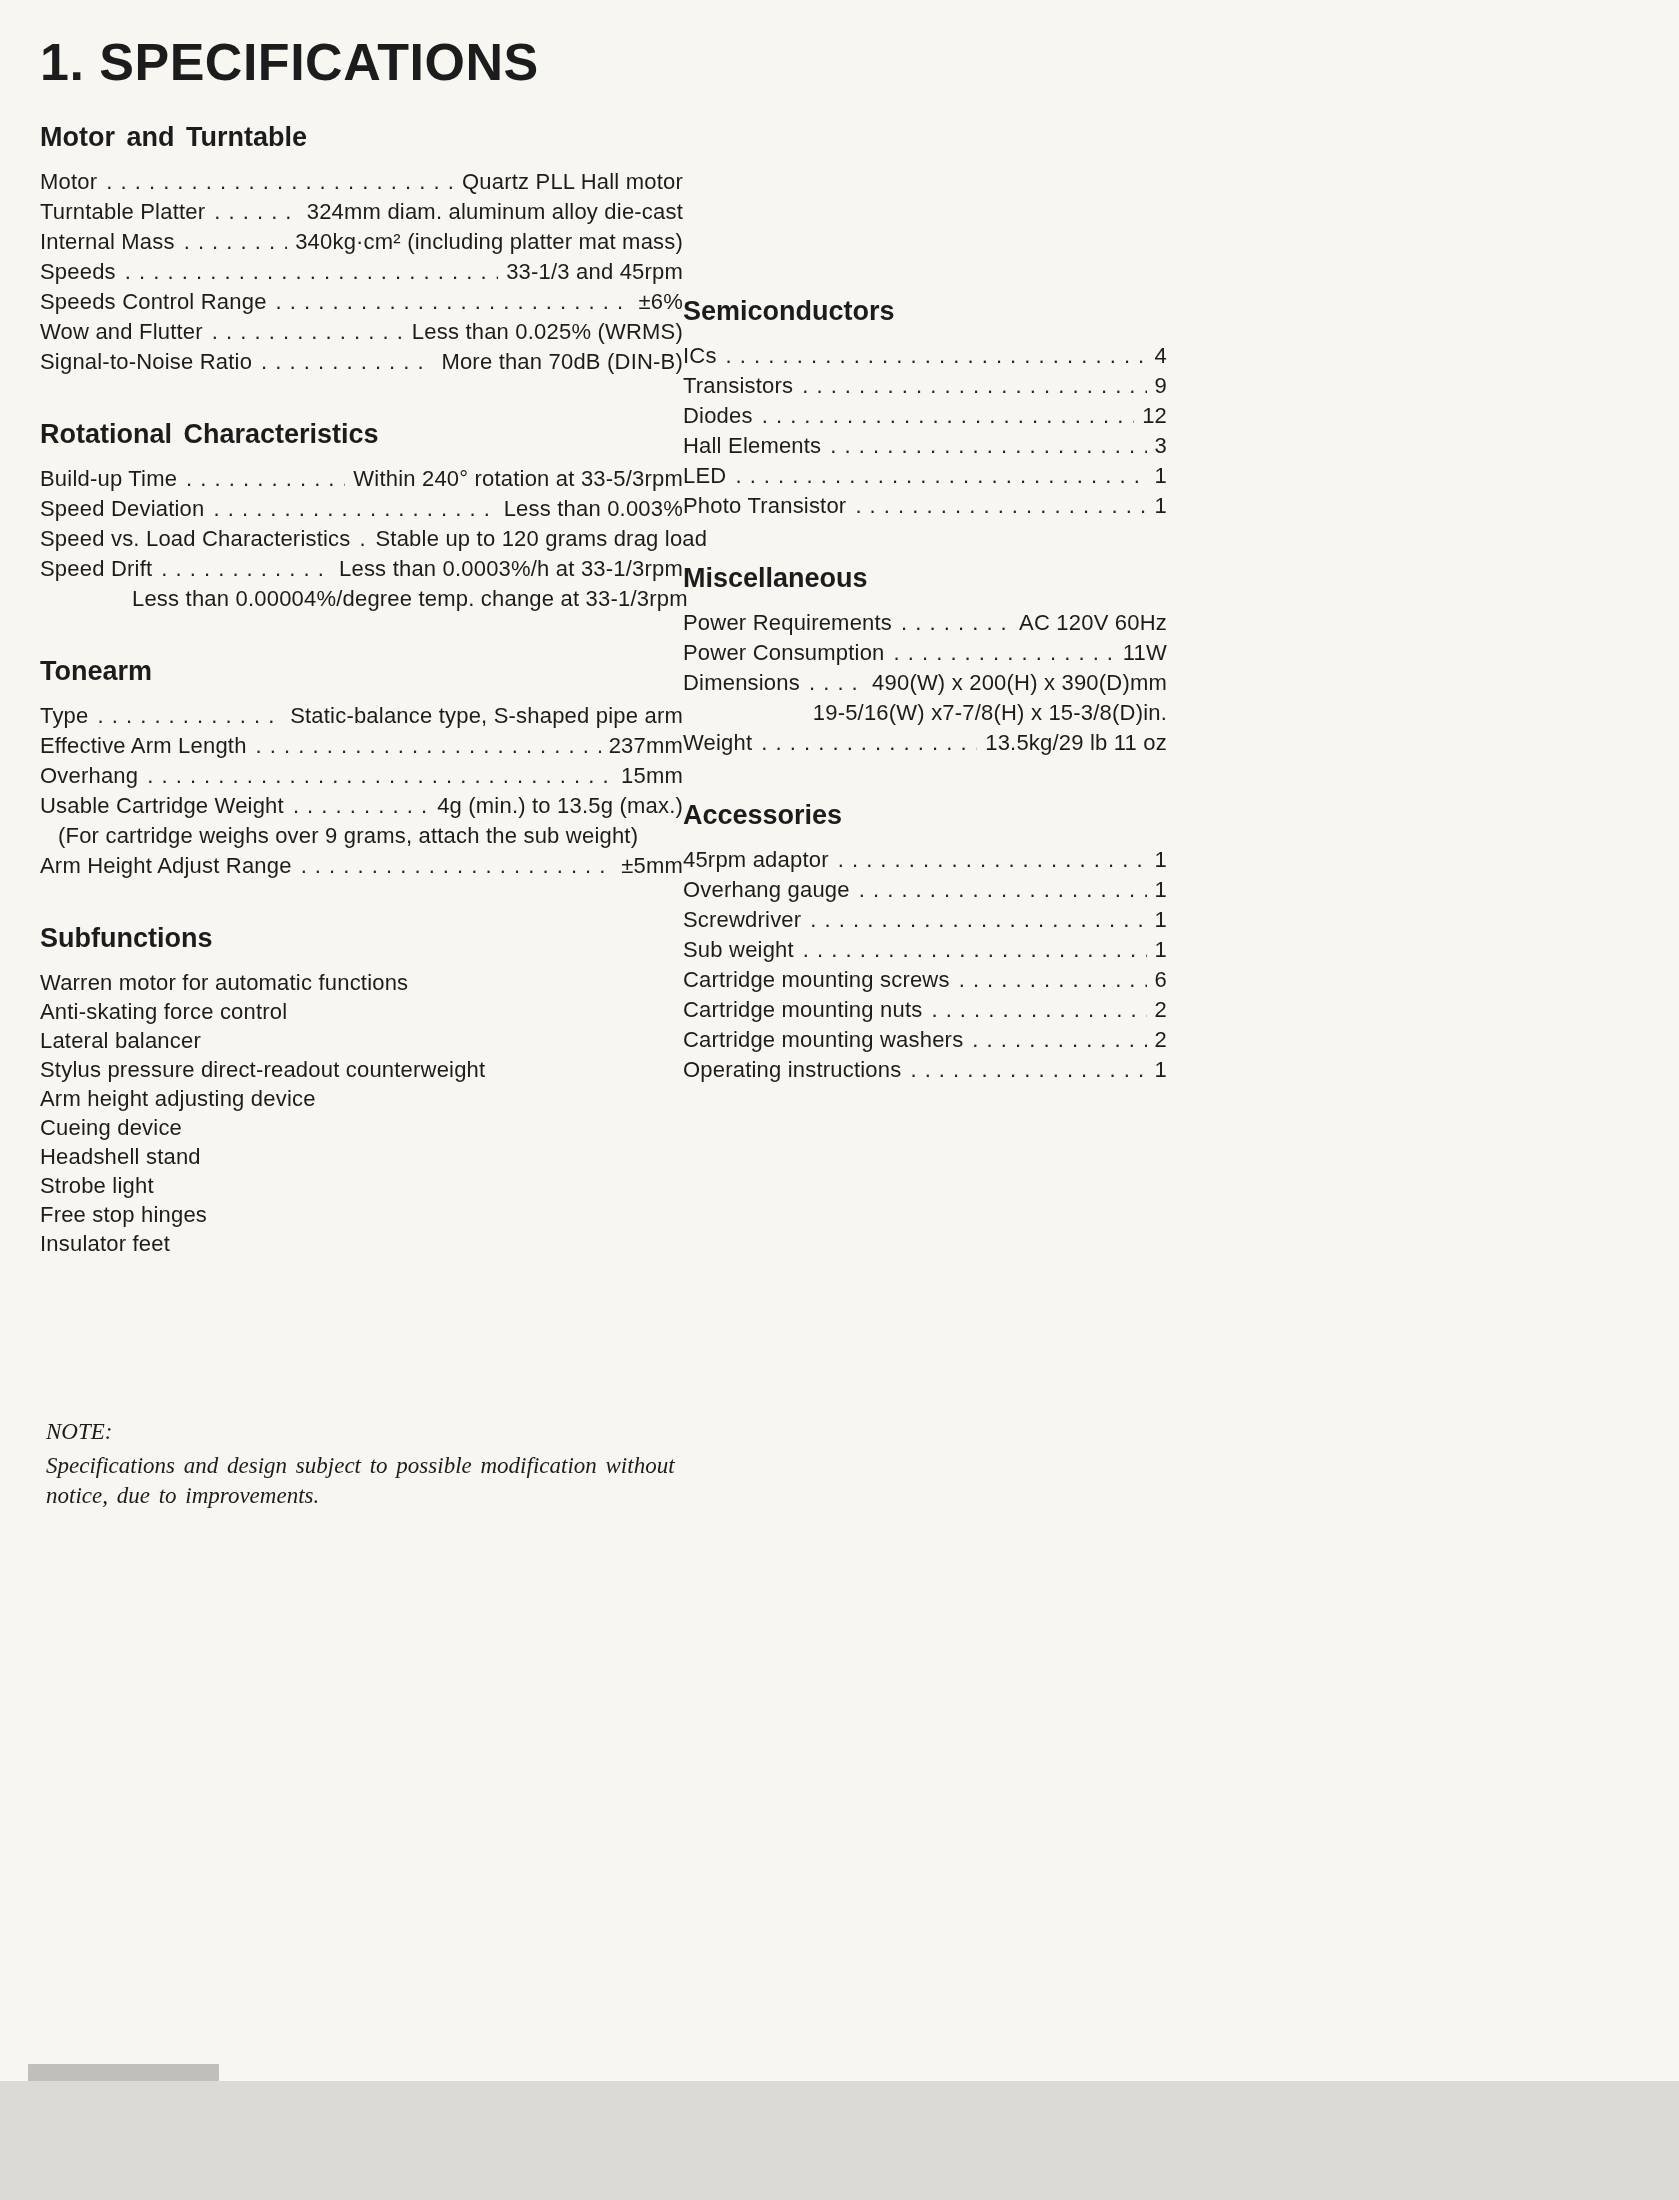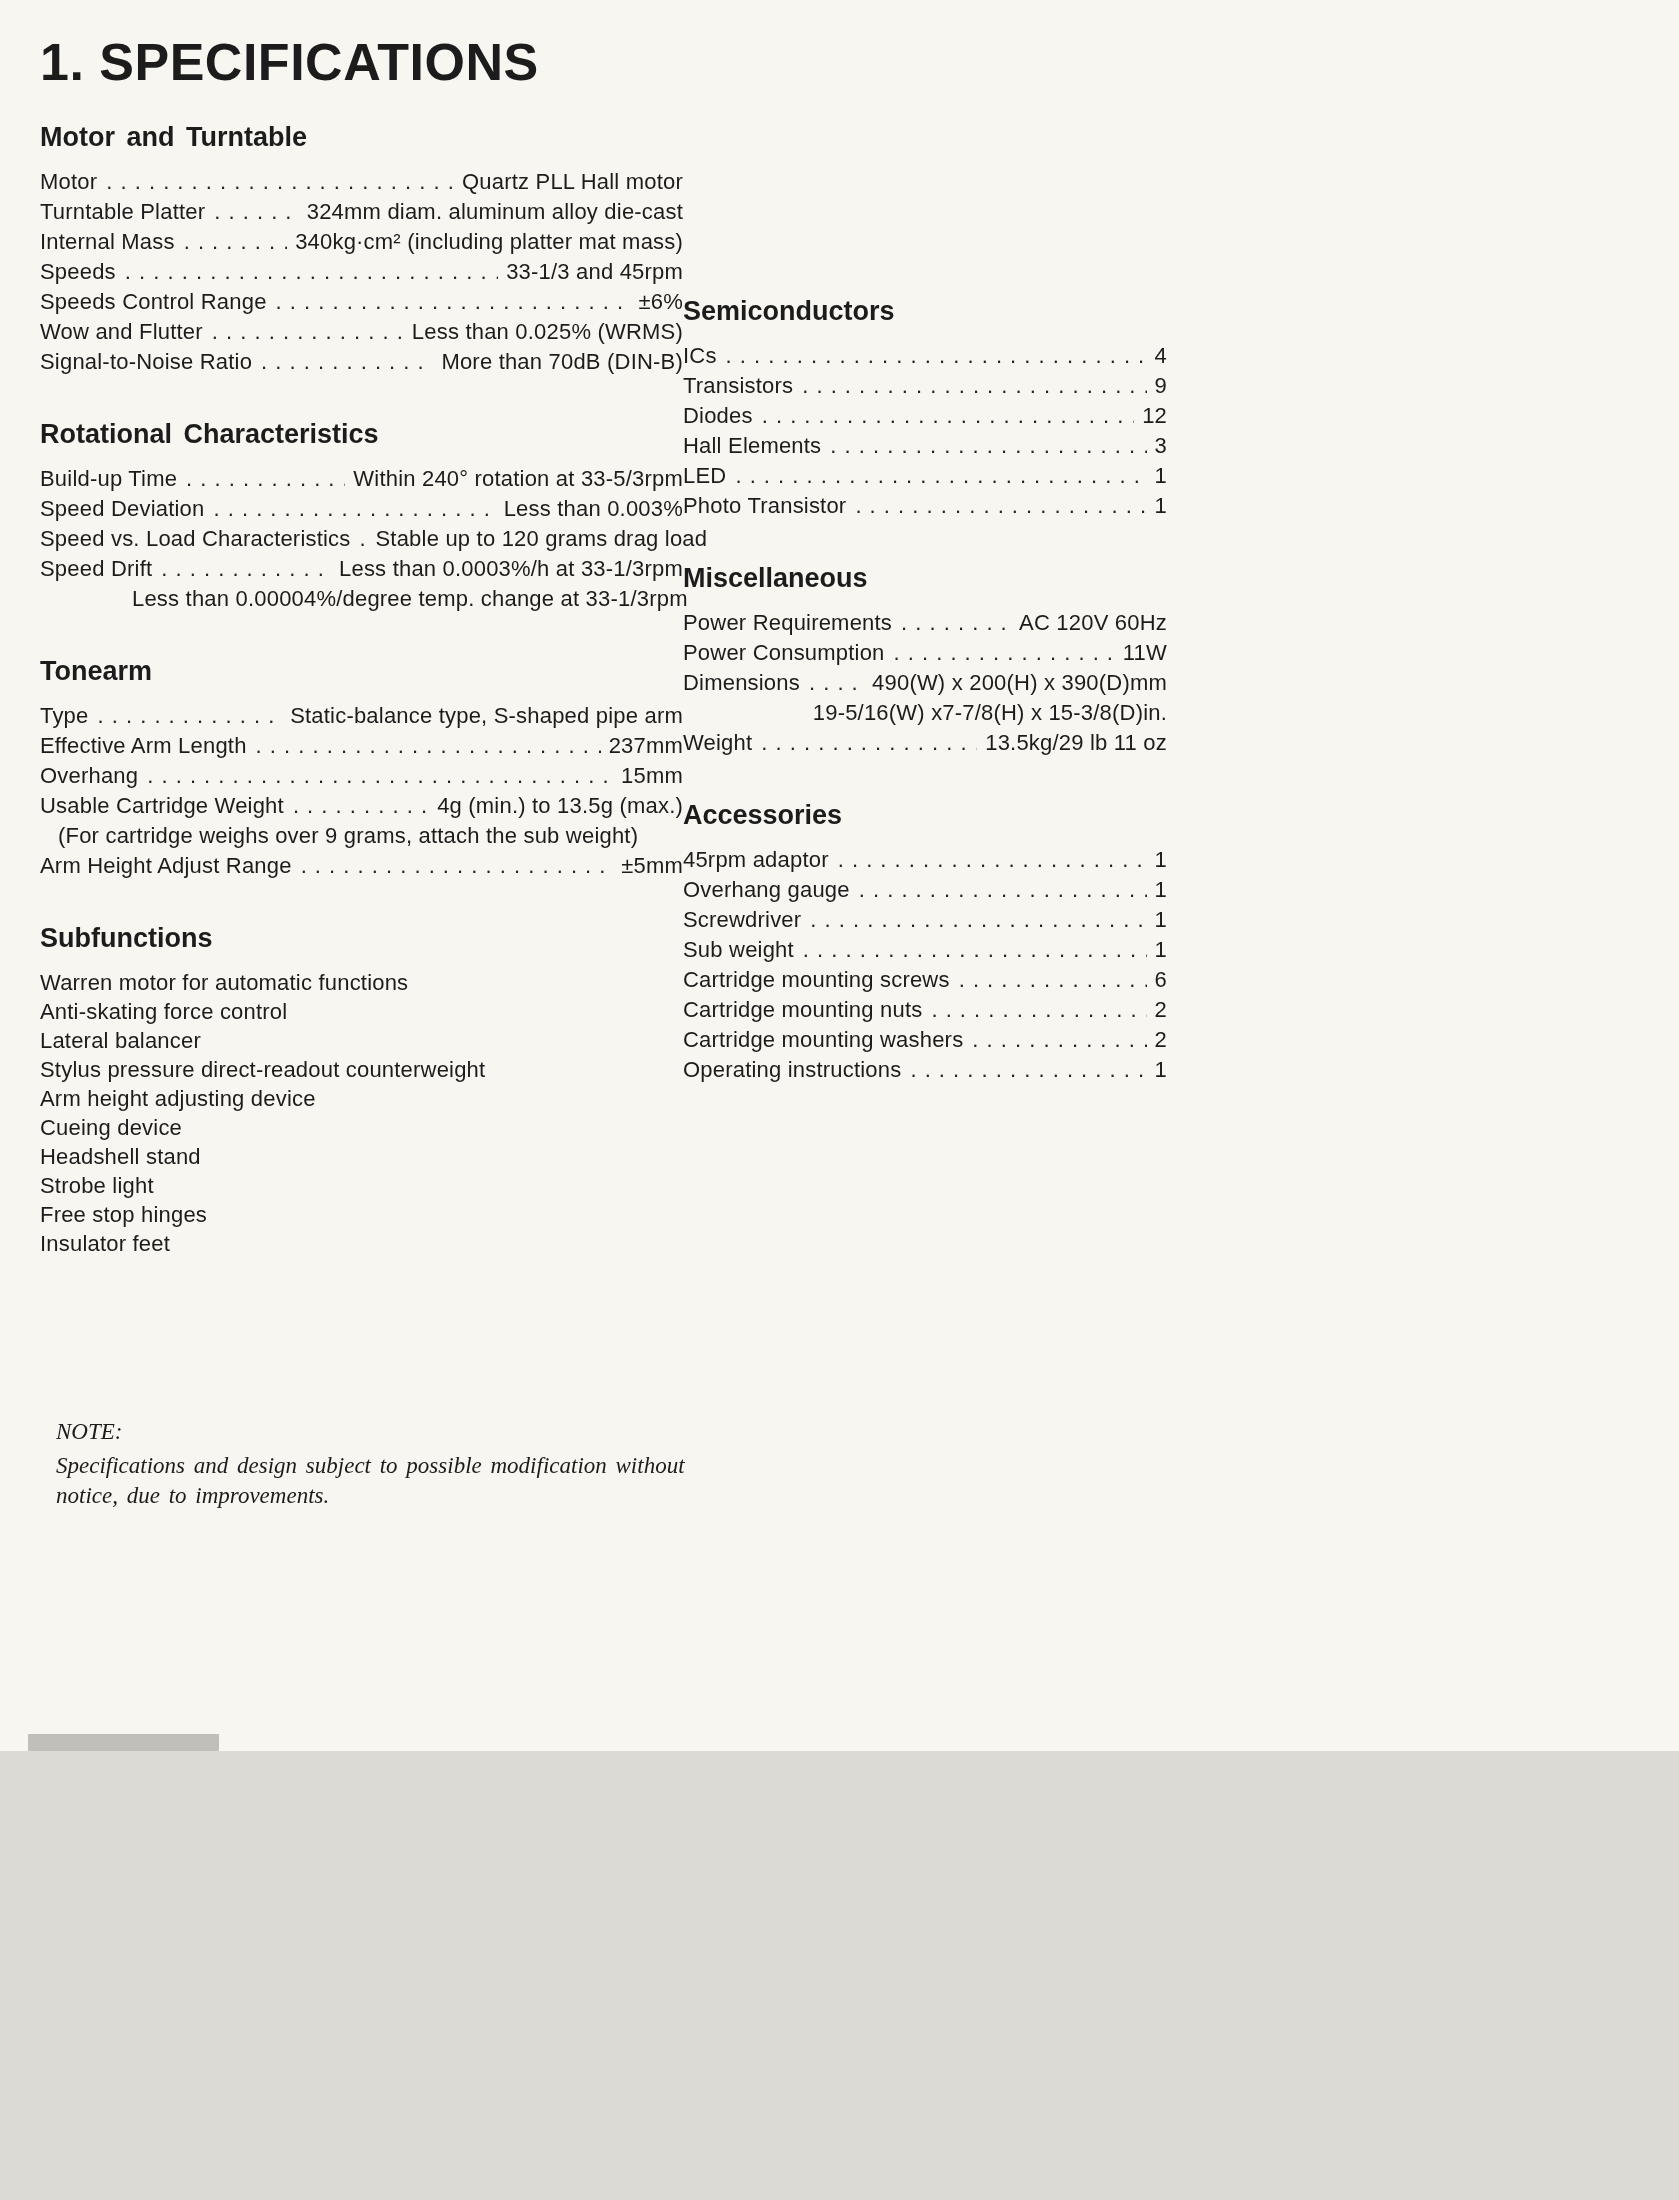--- a/index.html
+++ b/index.html
@@ -1,18 +1,18 @@
 <!DOCTYPE html>
 <html><head>
 <meta charset="utf-8">
 <style>
   html,body{margin:0;padding:0;background:#dcdad5;}
   .page{
     position:relative;
-    width:1680px;height:1751px;
+    width:1680px;height:2081px;
     background:#f8f6f1;
     box-sizing:border-box;
     padding:28px 40px;
     font-family:"Liberation Sans", sans-serif;
     color:#1c1c1c;
     overflow:hidden;
   }
   .title{
     font-size:52px;
     font-weight:700;
@@ -52,21 +52,21 @@
   }
   .value{white-space:nowrap;}
   .cont-row{display:flex;}
   .cont-row .value{white-space:nowrap;}
   .cont-row.indent{padding-left:92px;}
   .cont-row.indent-small{padding-left:18px;}
   .cont-row.right{justify-content:flex-end;}
   .plain-row{font-size:22px;line-height:29px;}
   .note{
     position:absolute;
-    left:56px;
+    left:46px;
     top:1417px;
     width:677px;
     font-family:"Liberation Serif", serif;
     font-style:italic;
     font-size:23px;
     line-height:30px;
     color:#1c1c1c;
   }
   .note-label{margin-bottom:4px;}
   .note-text{white-space:pre-line;word-spacing:3px;}

